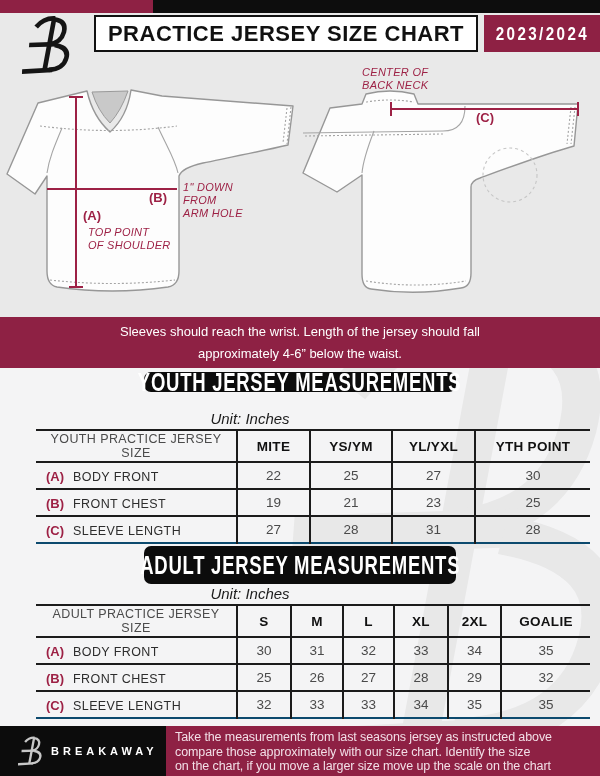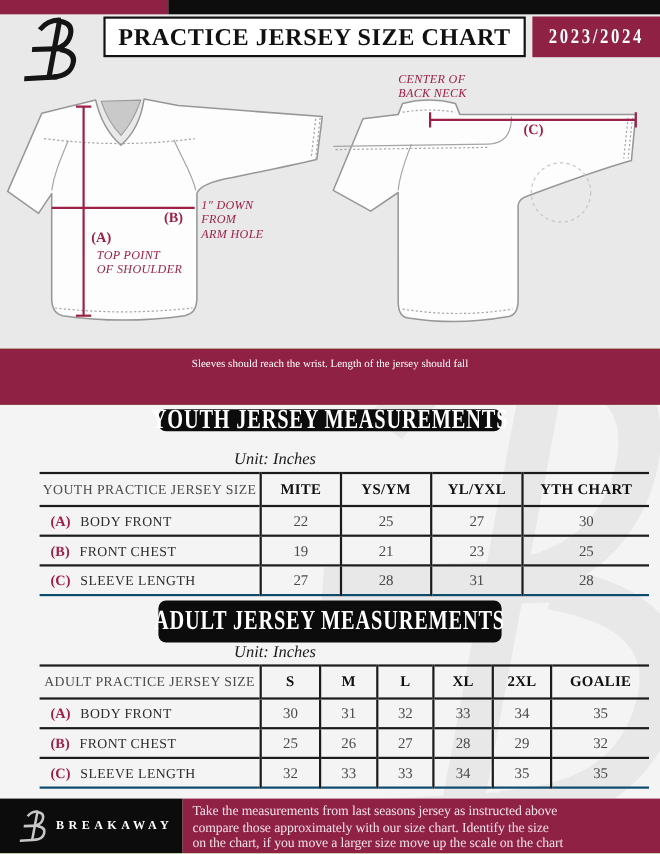--- a/index.html
+++ b/index.html
@@ -1,17 +1,17 @@
 <!DOCTYPE html>
 <html><head>
 <meta charset="utf-8">
 <style>
   html,body{margin:0;padding:0;background:#ffffff;}
   .page{position:relative;width:600px;height:776px;overflow:hidden;
-        font-family:Liberation Serif, serif;background:#84cc16;}
+        font-family:Liberation Sans, sans-serif;background:#c4b5fd;}
 
   
   .topstrip{position:absolute;top:0;left:0;width:600px;height:13px;display:flex;}
   .strip-maroon{width:153px;height:13px;background:#8E2144;}
   .strip-black{flex:1;height:13px;background:#0d0d0d;}
 
   .brand-logo{position:absolute;left:20px;top:15px;width:52px;height:60px;z-index:5;}
 
   .title-box{position:absolute;left:94px;top:15px;width:384px;height:37px;
              background:#ffffff;border:2px solid #111;box-sizing:border-box;
@@ -26,21 +26,21 @@
   
   .hero{position:absolute;top:0;left:0;width:600px;height:317px;background:#e9e9e9;}
   .jersey-svg{position:absolute;left:0;top:75px;width:600px;height:235px;}
 
   .diag-label{position:absolute;color:#9D2145;z-index:3;}
   .tag{font-size:13px;font-weight:bold;}
   .note{font-size:11px;font-style:italic;line-height:13px;letter-spacing:.3px;}
 
   
   .banner{position:absolute;top:317px;left:0;width:600px;height:51px;background:#8E2144;
-          color:#fff;text-align:center;font-size:10px;line-height:22px;padding-top:4px;
+          color:#fff;text-align:center;font-size:13px;line-height:22px;padding-top:4px;
           box-sizing:border-box;z-index:2;}
 
   
   .lower{position:absolute;top:368px;left:0;width:600px;height:408px;background:#f4f4f5;overflow:hidden;}
   .watermark{position:absolute;left:235px;top:-78px;width:420px;height:490px;opacity:.75;}
 
   .pill{position:absolute;left:50%;transform:translateX(-50%);background:#0c0c0c;border-radius:7px;
         color:#fff;display:flex;align-items:center;justify-content:center;z-index:3;}
   .pill span{display:inline-block;font-size:25px;font-weight:bold;letter-spacing:1px;
              transform:scaleX(.74);white-space:nowrap;}
@@ -176,20 +176,21 @@
     <div>ARM HOLE</div>
   </div>
   <div class="diag-label note" style="left:362px;top:66px;">
     <div>CENTER OF</div>
     <div>BACK NECK</div>
   </div>
   <div class="diag-label tag" style="left:476px;top:110px;">(C)</div>
 
   <div class="banner">
     <div>Sleeves should reach the wrist. Length of the jersey should fall</div>
+    <div>approximately 4-6” below the waist.</div>
   </div>
 
   <div class="pill pill-youth">
     <span>YOUTH JERSEY MEASUREMENTS</span>
   </div>
   <div class="unit unit-youth">Unit: Inches</div>
 
   <table class="meas t-youth">
     <colgroup>
         <col style="width:201px">
@@ -197,21 +198,21 @@
         <col style="width:82px">
         <col style="width:83px">
         <col style="width:115px">
       </colgroup>
     <tbody>
         <tr class="head">
       <th class="sizecol">YOUTH PRACTICE JERSEY SIZE</th>
       <th>MITE</th>
       <th>YS/YM</th>
       <th>YL/YXL</th>
-      <th>YTH CHART</th>
+      <th>YTH POINT</th>
     </tr>
     <tr>
       <td class="rowlabel"><span class="letter">(A)</span><span class="lbl">BODY FRONT</span></td>
       <td class="val">22</td>
       <td class="val">25</td>
       <td class="val">27</td>
       <td class="val">30</td>
     </tr>
     <tr>
       <td class="rowlabel"><span class="letter">(B)</span><span class="lbl">FRONT CHEST</span></td>

